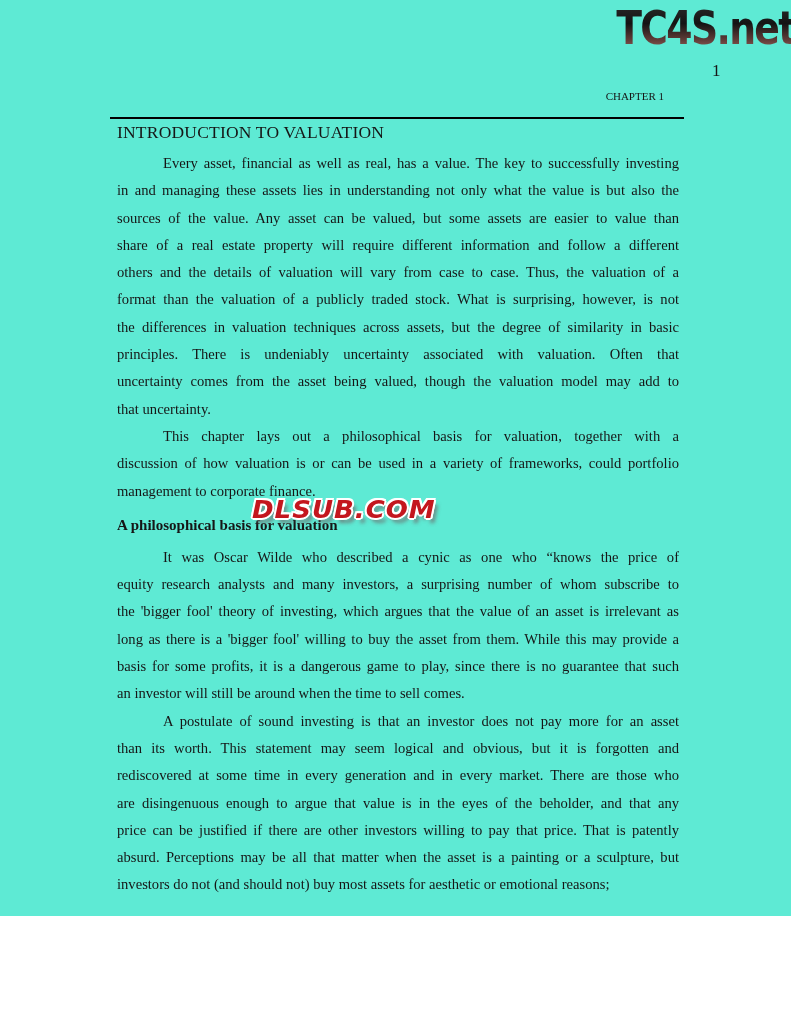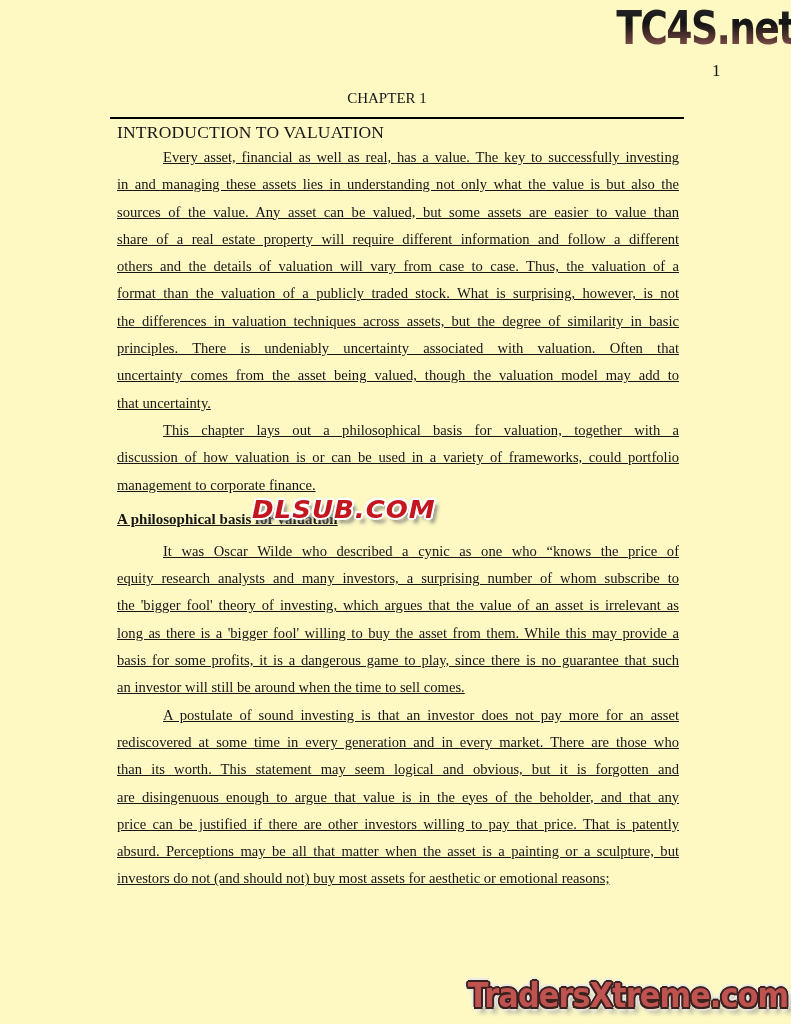--- a/index.html
+++ b/index.html
@@ -1,20 +1,20 @@
 <!DOCTYPE html>
 <html><head>
 <meta charset="utf-8">
 <style>
   html, body { margin: 0; padding: 0; background: #ffffff; }
   .page {
     position: relative;
     width: 791px;
-    height: 1024px;
-    background: #fef9c3;
+    height: 916px;
+    background: #5eead4;
     overflow: hidden;
     font-family: "Liberation Serif", serif;
     color: #161616;
   }
 
   
   .wm-top {
     position: absolute;
     top: 0px;
     right: -4px;
@@ -39,22 +39,22 @@
     left: 712px;
     font-size: 17px;
   }
   .chapter-label {
     position: absolute;
     top: 90px;
     left: 110px;
     width: 574px;
     box-sizing: border-box;
     padding-right: 20px;
-    text-align: center;
-    font-size: 15px;
+    text-align: right;
+    font-size: 11px;
   }
   .header-rule {
     position: absolute;
     top: 117px;
     left: 110px;
     width: 574px;
     height: 2px;
     background: #000000;
   }
   .doc-title {
@@ -62,26 +62,25 @@
     top: 122px;
     left: 117px;
     font-size: 17.5px;
     letter-spacing: 0.2px;
     text-align: center;
   }
 
   
   .body-col {
     position: absolute;
-    top: 144px;
+    top: 150px;
     left: 117px;
     width: 562px;
     font-size: 14.6px;
     line-height: 27.3px;
-    text-decoration: underline;
   }
   .paragraph { margin: 0; }
   .line {
     height: 27.3px;
     overflow: hidden;
     text-align: justify;
     text-align-last: justify;
     white-space: normal;
   }
   .line.first { text-indent: 46px; }
@@ -175,22 +174,22 @@
       <div class="paragraph">
         <div class="line first">It was Oscar Wilde who described a cynic as one who “knows the price of</div>
         <div class="line">equity research analysts and many investors, a surprising number of whom subscribe to</div>
         <div class="line">the 'bigger fool' theory of investing, which argues that the value of an asset is irrelevant as</div>
         <div class="line">long as there is a 'bigger fool' willing to buy the asset from them. While this may provide a</div>
         <div class="line">basis for some profits, it is a dangerous game to play, since there is no guarantee that such</div>
         <div class="line last">an investor will still be around when the time to sell comes.</div>
       </div>
       <div class="paragraph">
         <div class="line first">A postulate of sound investing is that an investor does not pay more for an asset</div>
+        <div class="line">than its worth. This statement may seem logical and obvious, but it is forgotten and</div>
         <div class="line">rediscovered at some time in every generation and in every market. There are those who</div>
-        <div class="line">than its worth. This statement may seem logical and obvious, but it is forgotten and</div>
         <div class="line">are disingenuous enough to argue that value is in the eyes of the beholder, and that any</div>
         <div class="line">price can be justified if there are other investors willing to pay that price. That is patently</div>
         <div class="line">absurd. Perceptions may be all that matter when the asset is a painting or a sculpture, but</div>
         <div class="line last">investors do not (and should not) buy most assets for aesthetic or emotional reasons;</div>
       </div>
     </div>
 
   <div class="wm-mid">DLSUB.COM</div>
 
   <div class="wm-bottom">TradersXtreme.com</div>

